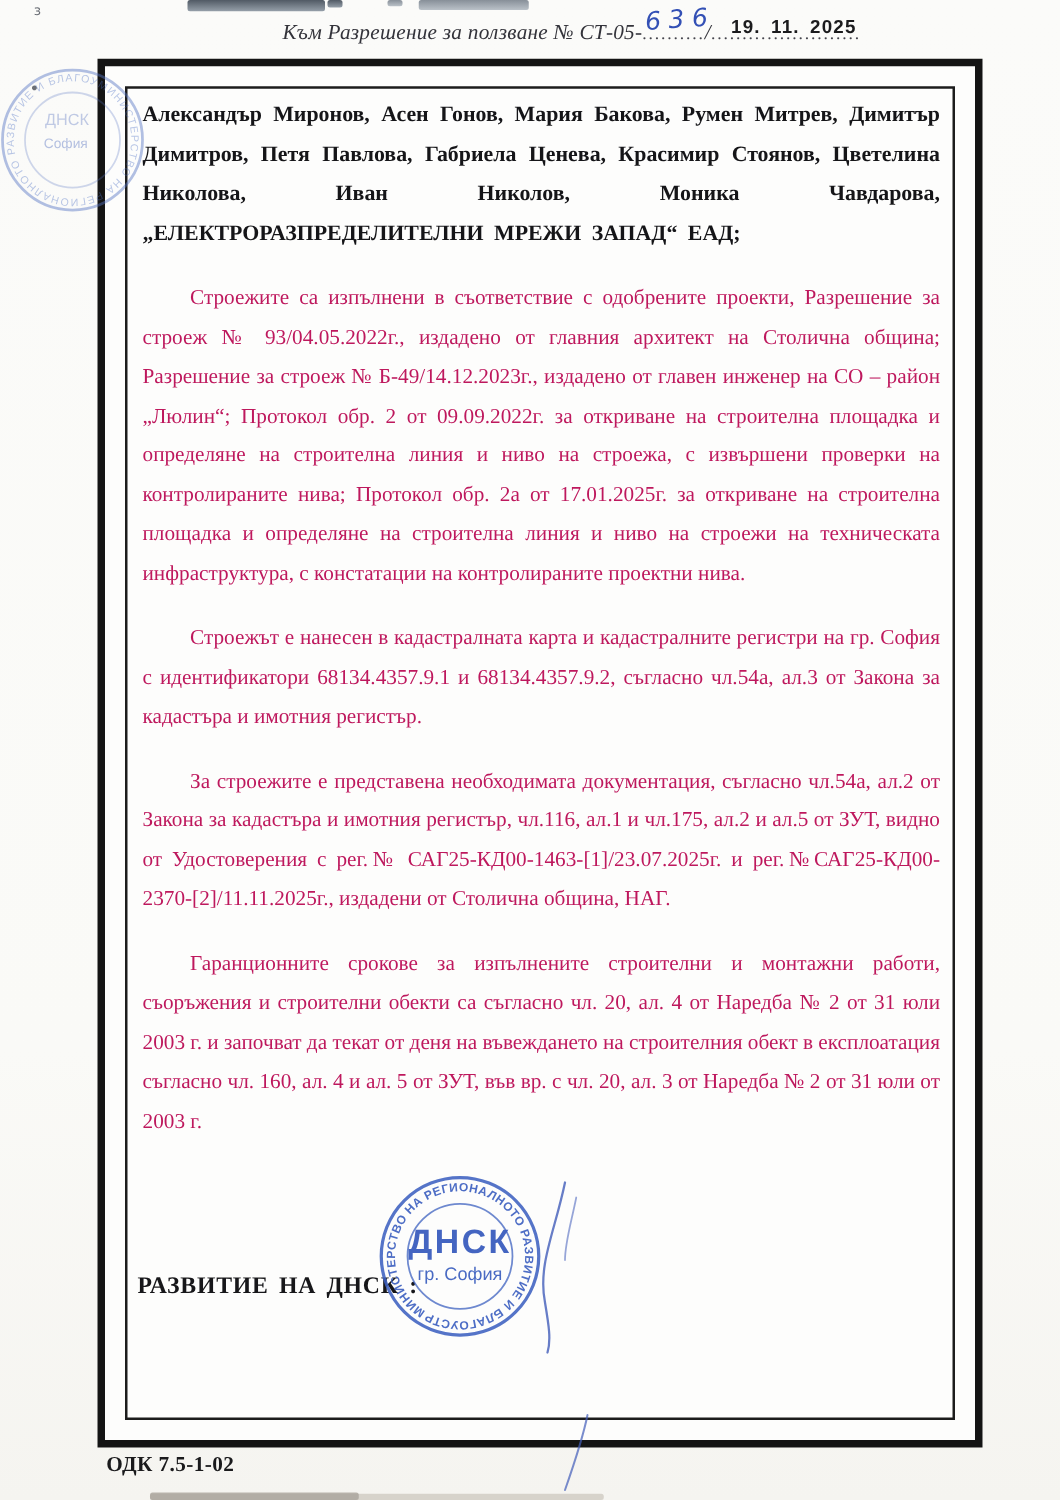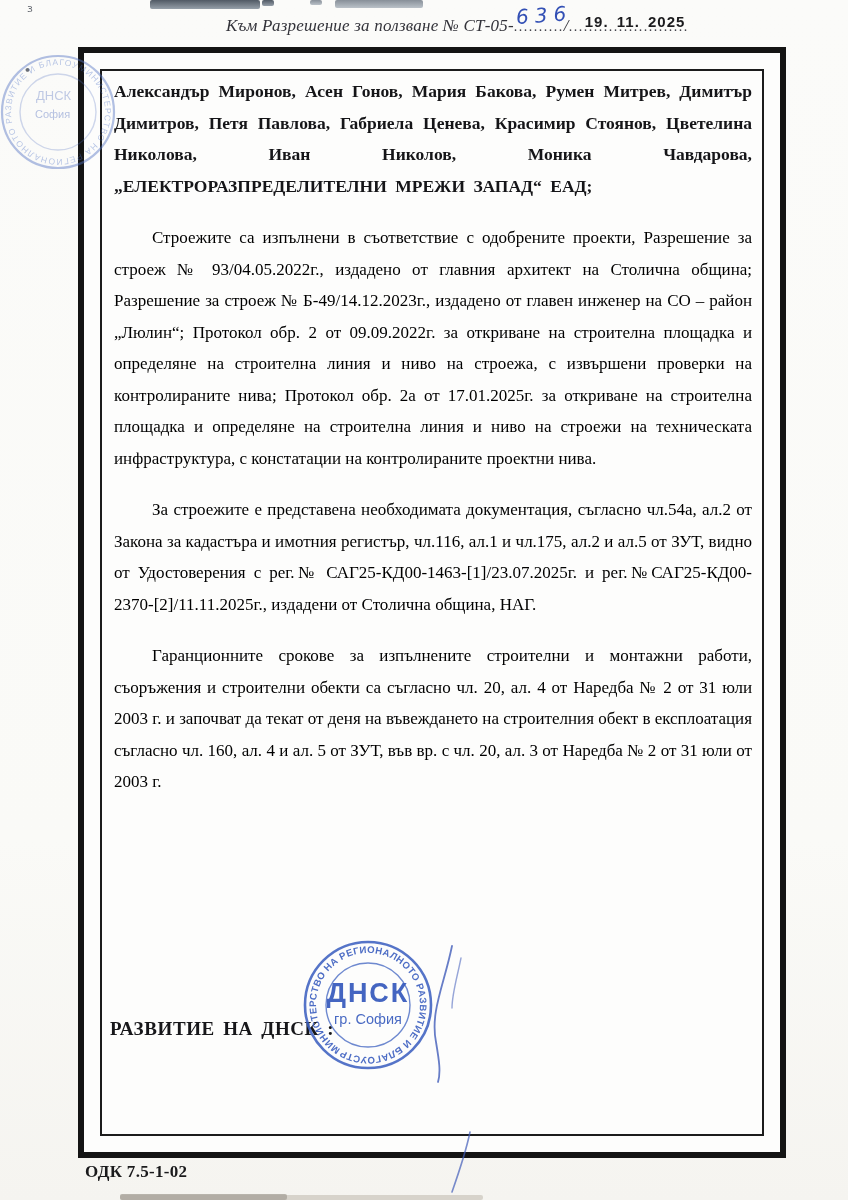--- a/index.html
+++ b/index.html
@@ -39,21 +39,21 @@
     position:absolute; left:78px; top:47px; width:708px; height:1111px;
     border:6px solid #141414; padding:16px; box-sizing:border-box;
     background:#fdfdfc;
   }
   .doc-inner{
     width:100%; height:100%; border:2px solid #1c1c1c; box-sizing:border-box;
     padding:3px 10px 0 12px; overflow:hidden;
   }
   .doc-inner p{
     margin:20px 0 0 0; text-align:justify;
-    font-size:17px; line-height:31.5px; color:#000000;
+    font-size:17px; line-height:31.5px; color:#be185d;
   }
   .doc-inner p.first{margin-top:2px; font-weight:700; font-size:17.5px; word-spacing:4px; color:#151518;}
   .doc-inner p.indent{text-indent:38px;}
 
   
   .corner-stamp{position:absolute; left:-12px; top:46px; pointer-events:none; z-index:5;}
 
   
   .round-stamp{position:absolute; left:292px; top:929px; pointer-events:none; z-index:4;}
   .pen-strokes{position:absolute; left:0; top:0; pointer-events:none; z-index:6;}
@@ -90,20 +90,21 @@
   <div class="margin-mark" style="left:24px;top:64px;font-weight:700;">•</div>
 
   <div class="header-line">
     <span>Към Разрешение за ползване № СТ-05-</span><span class="over"><span class="dots">..........</span><span class="hand-number">636</span></span><span>/</span><span class="over"><span class="dots">..................</span><span class="date-stamp">19. 11. 2025</span></span><span class="dots">......</span>
   </div>
 
   <div class="doc-box">
     <div class="doc-inner">
       <p class="first">Александър Миронов, Асен Гонов, Мария Бакова, Румен Митрев, Димитър Димитров, Петя Павлова, Габриела Ценева, Красимир Стоянов, Цветелина Николова, Иван Николов, Моника Чавдарова, „ЕЛЕКТРОРАЗПРЕДЕЛИТЕЛНИ МРЕЖИ ЗАПАД“ ЕАД;</p>
       <p class="indent">Строежите са изпълнени в съответствие с одобрените проекти, Разрешение за строеж № 93/04.05.2022г., издадено от главния архитект на Столична община; Разрешение за строеж № Б-49/14.12.2023г., издадено от главен инженер на СО – район „Люлин“; Протокол обр. 2 от 09.09.2022г. за откриване на строителна площадка и определяне на строителна линия и ниво на строежа, с извършени проверки на контролираните нива; Протокол обр. 2а от 17.01.2025г. за откриване на строителна площадка и определяне на строителна линия и ниво на строежи на техническата инфраструктура, с констатации на контролираните проектни нива.</p>
+      <p class="indent">Строежът е нанесен в кадастралната карта и кадастралните регистри на гр. София с идентификатори 68134.4357.9.1 и 68134.4357.9.2, съгласно чл.54а, ал.3 от Закона за кадастъра и имотния регистър.</p>
       <p class="indent">За строежите е представена необходимата документация, съгласно чл.54а, ал.2 от Закона за кадастъра и имотния регистър, чл.116, ал.1 и чл.175, ал.2 и ал.5 от ЗУТ, видно от Удостоверения с рег.№ САГ25-КД00-1463-[1]/23.07.2025г. и рег.№САГ25-КД00-2370-[2]/11.11.2025г., издадени от Столична община, НАГ.</p>
       <p class="indent">Гаранционните срокове за изпълнените строителни и монтажни работи, съоръжения и строителни обекти са съгласно чл. 20, ал. 4 от Наредба № 2 от 31 юли 2003 г. и започват да текат от деня на въвеждането на строителния обект в експлоатация съгласно чл. 160, ал. 4 и ал. 5 от ЗУТ, във вр. с чл. 20, ал. 3 от Наредба № 2 от 31 юли от 2003 г.</p>
     </div>
   </div>
 
   <svg class="corner-stamp" width="150" height="150" viewBox="0 0 150 150">
     <circle cx="70" cy="66" r="56" fill="none" stroke="rgba(85,115,195,0.45)" stroke-width="2.2"></circle>
     <circle cx="70" cy="66" r="38" fill="none" stroke="rgba(85,115,195,0.28)" stroke-width="1.4"></circle>
     <defs>
         <path id="cornerArc" d="M 70,66 m -47,0 a 47,47 0 1,1 94,0 a 47,47 0 1,1 -94,0"></path>

